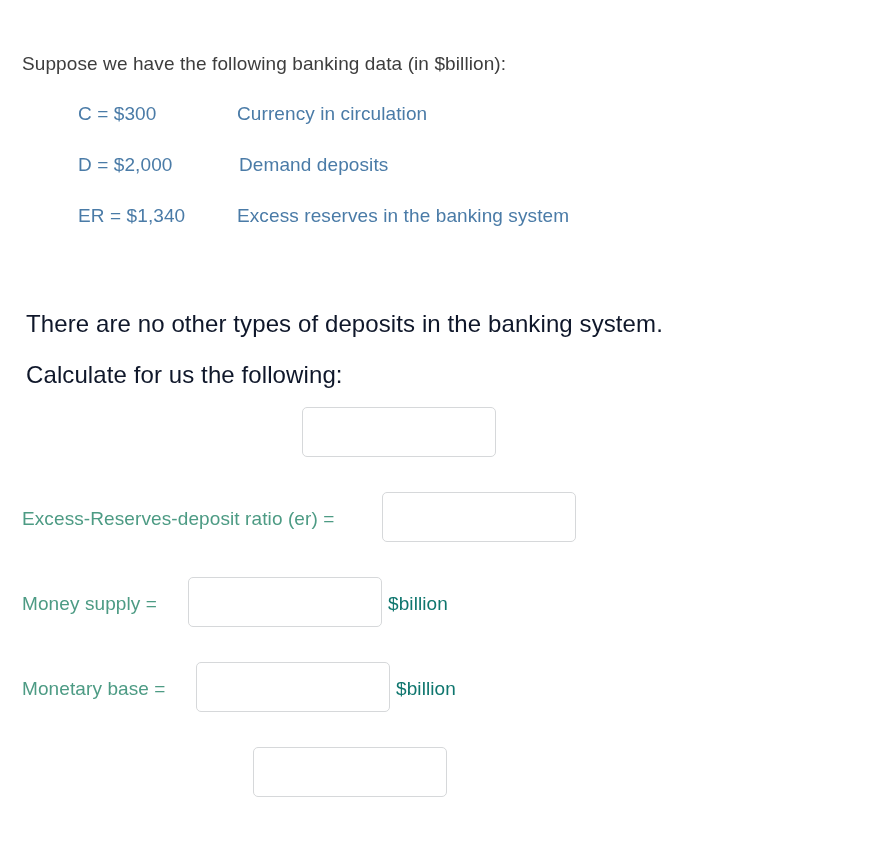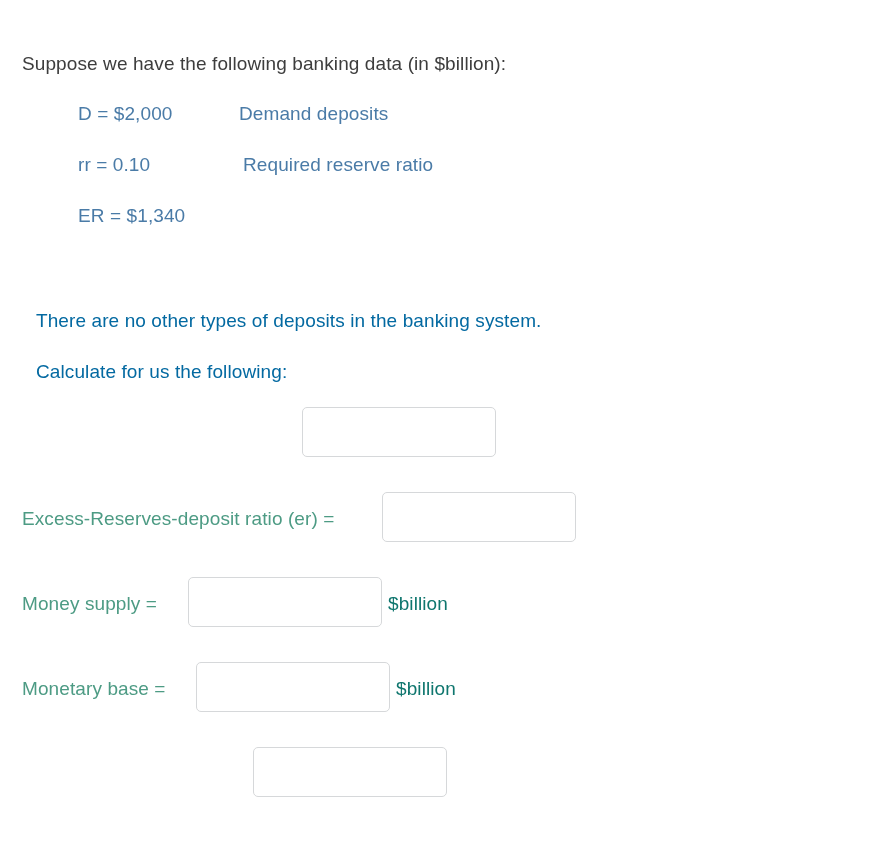--- a/index.html
+++ b/index.html
@@ -55,23 +55,23 @@
   .data-desc {
     position: absolute;
     top: 0;
     font-size: 19px;
     color: #4a7ba7;
     letter-spacing: 0.1px;
   }
 
   .stmt {
     position: absolute;
-    left: 36px;
-    font-size: 19px;
-    color: #0369a1;
+    left: 26px;
+    font-size: 24px;
+    color: #0f172a;
     letter-spacing: 0.1px;
     white-space: nowrap;
   }
   .stmt-1 { top: 310px; }
   .stmt-2 { top: 361px; }
 
   
   .answers {
     position: absolute;
     left: 0;
@@ -116,33 +116,34 @@
 </style>
 </head>
 <body>
 
 <div class="page">
 
   <div class="intro">Suppose we have the following banking data (in $billion):</div>
 
   <div class="data-block">
 
+    <div class="data-row">
+      <span class="data-term">C = $300</span>
+      <span class="data-desc" style="left:237px;">Currency in circulation</span>
+    </div>
 
     <div class="data-row">
       <span class="data-term">D = $2,000</span>
       <span class="data-desc" style="left:239px;">Demand deposits</span>
     </div>
 
-    <div class="data-row">
-      <span class="data-term">rr = 0.10</span>
-      <span class="data-desc" style="left:243px;">Required reserve ratio</span>
-    </div>
 
     <div class="data-row">
       <span class="data-term">ER = $1,340</span>
+      <span class="data-desc" style="left:237px;">Excess reserves in the banking system</span>
     </div>
 
   </div>
 
   <div class="stmt stmt-1">There are no other types of deposits in the banking system.</div>
 
   <div class="stmt stmt-2">Calculate for us the following:</div>
 
   <div class="answers">
 

